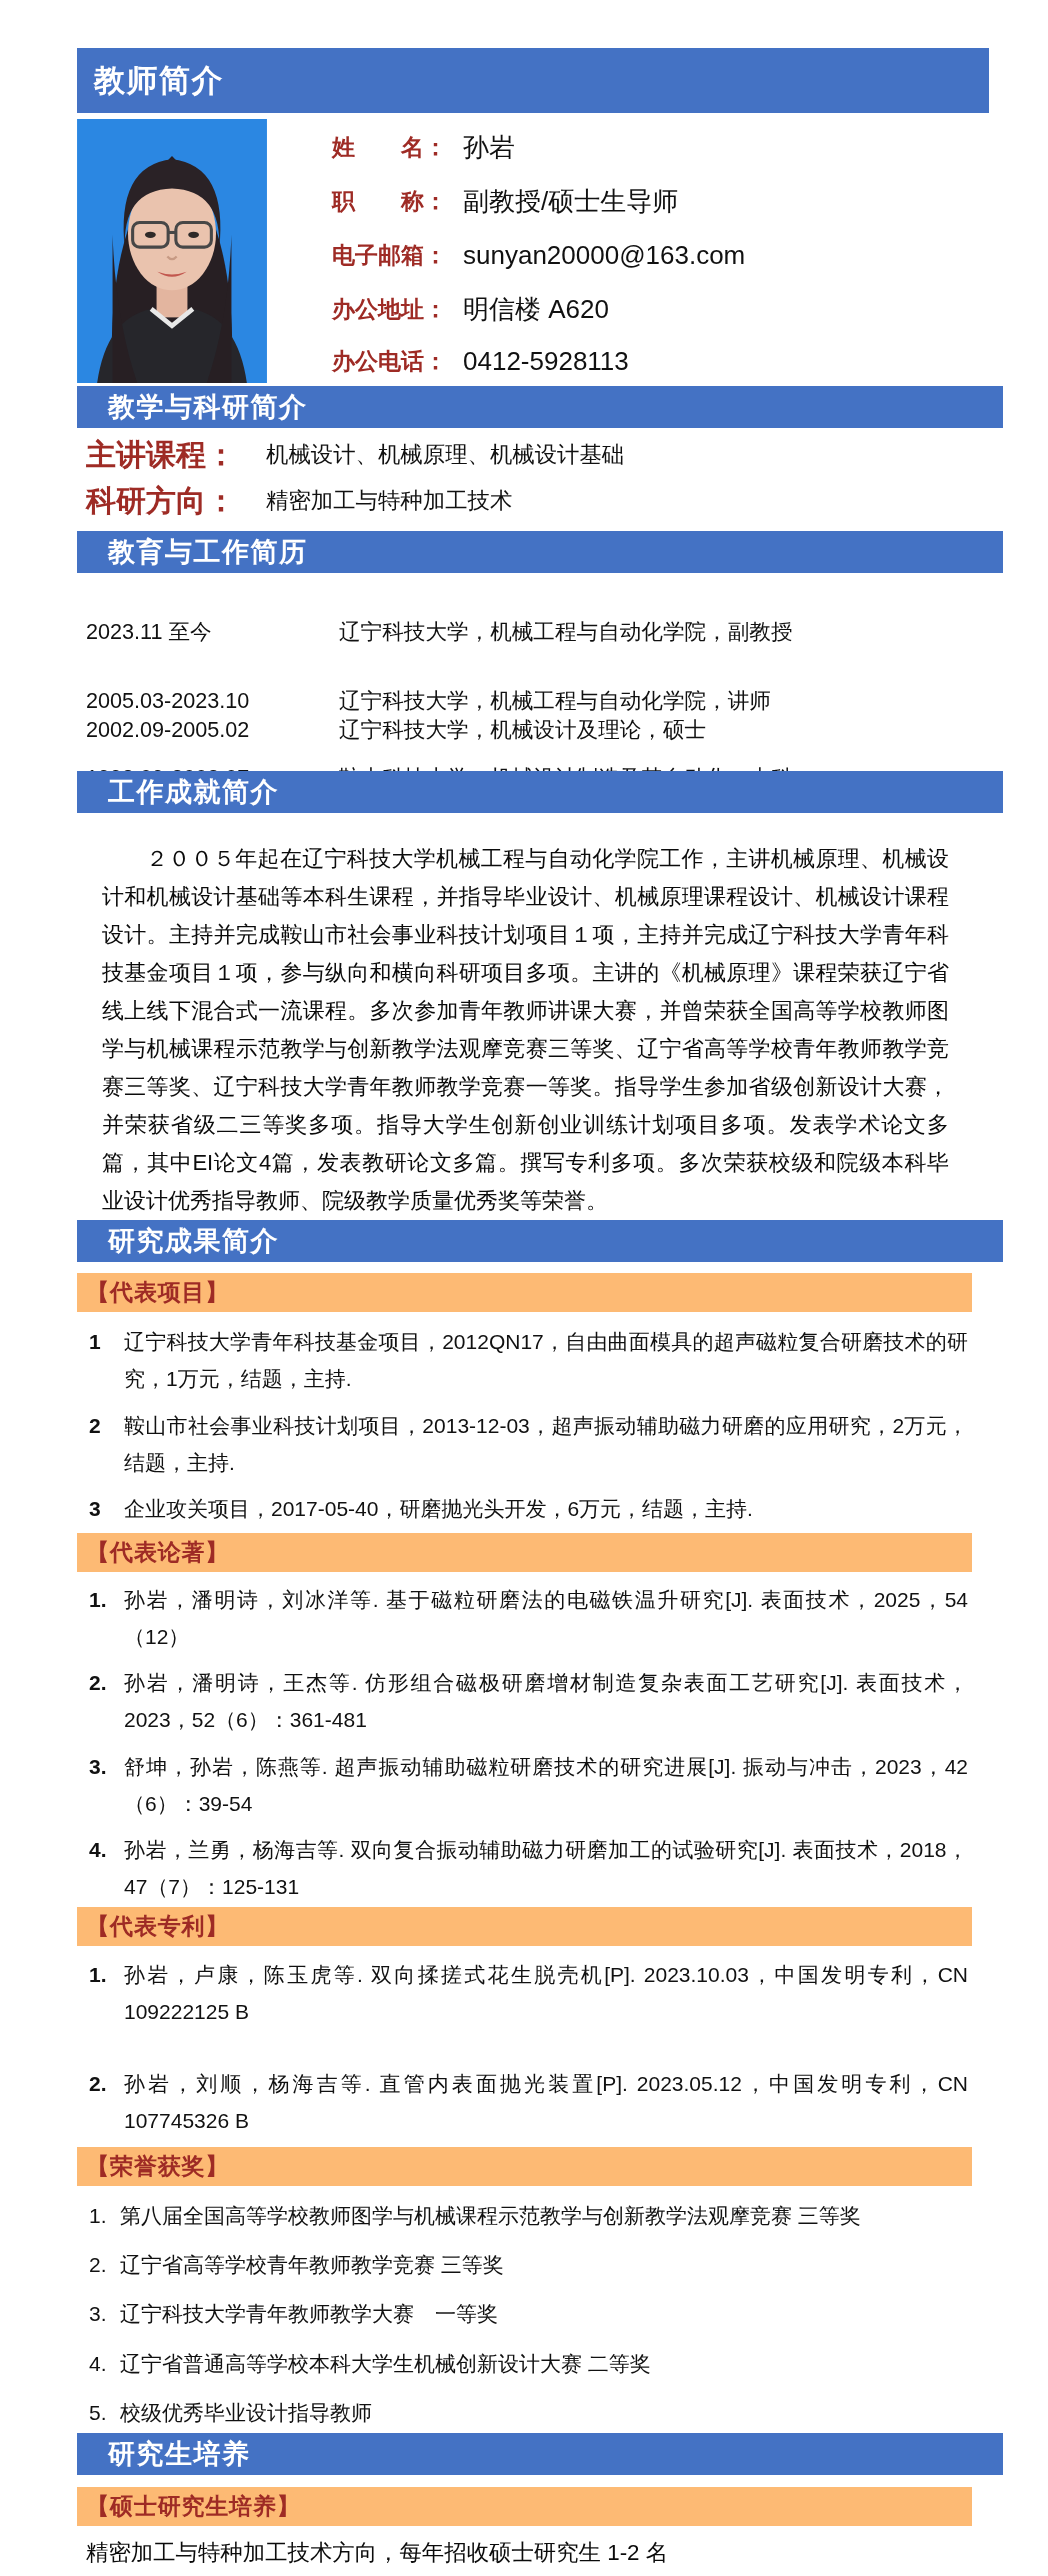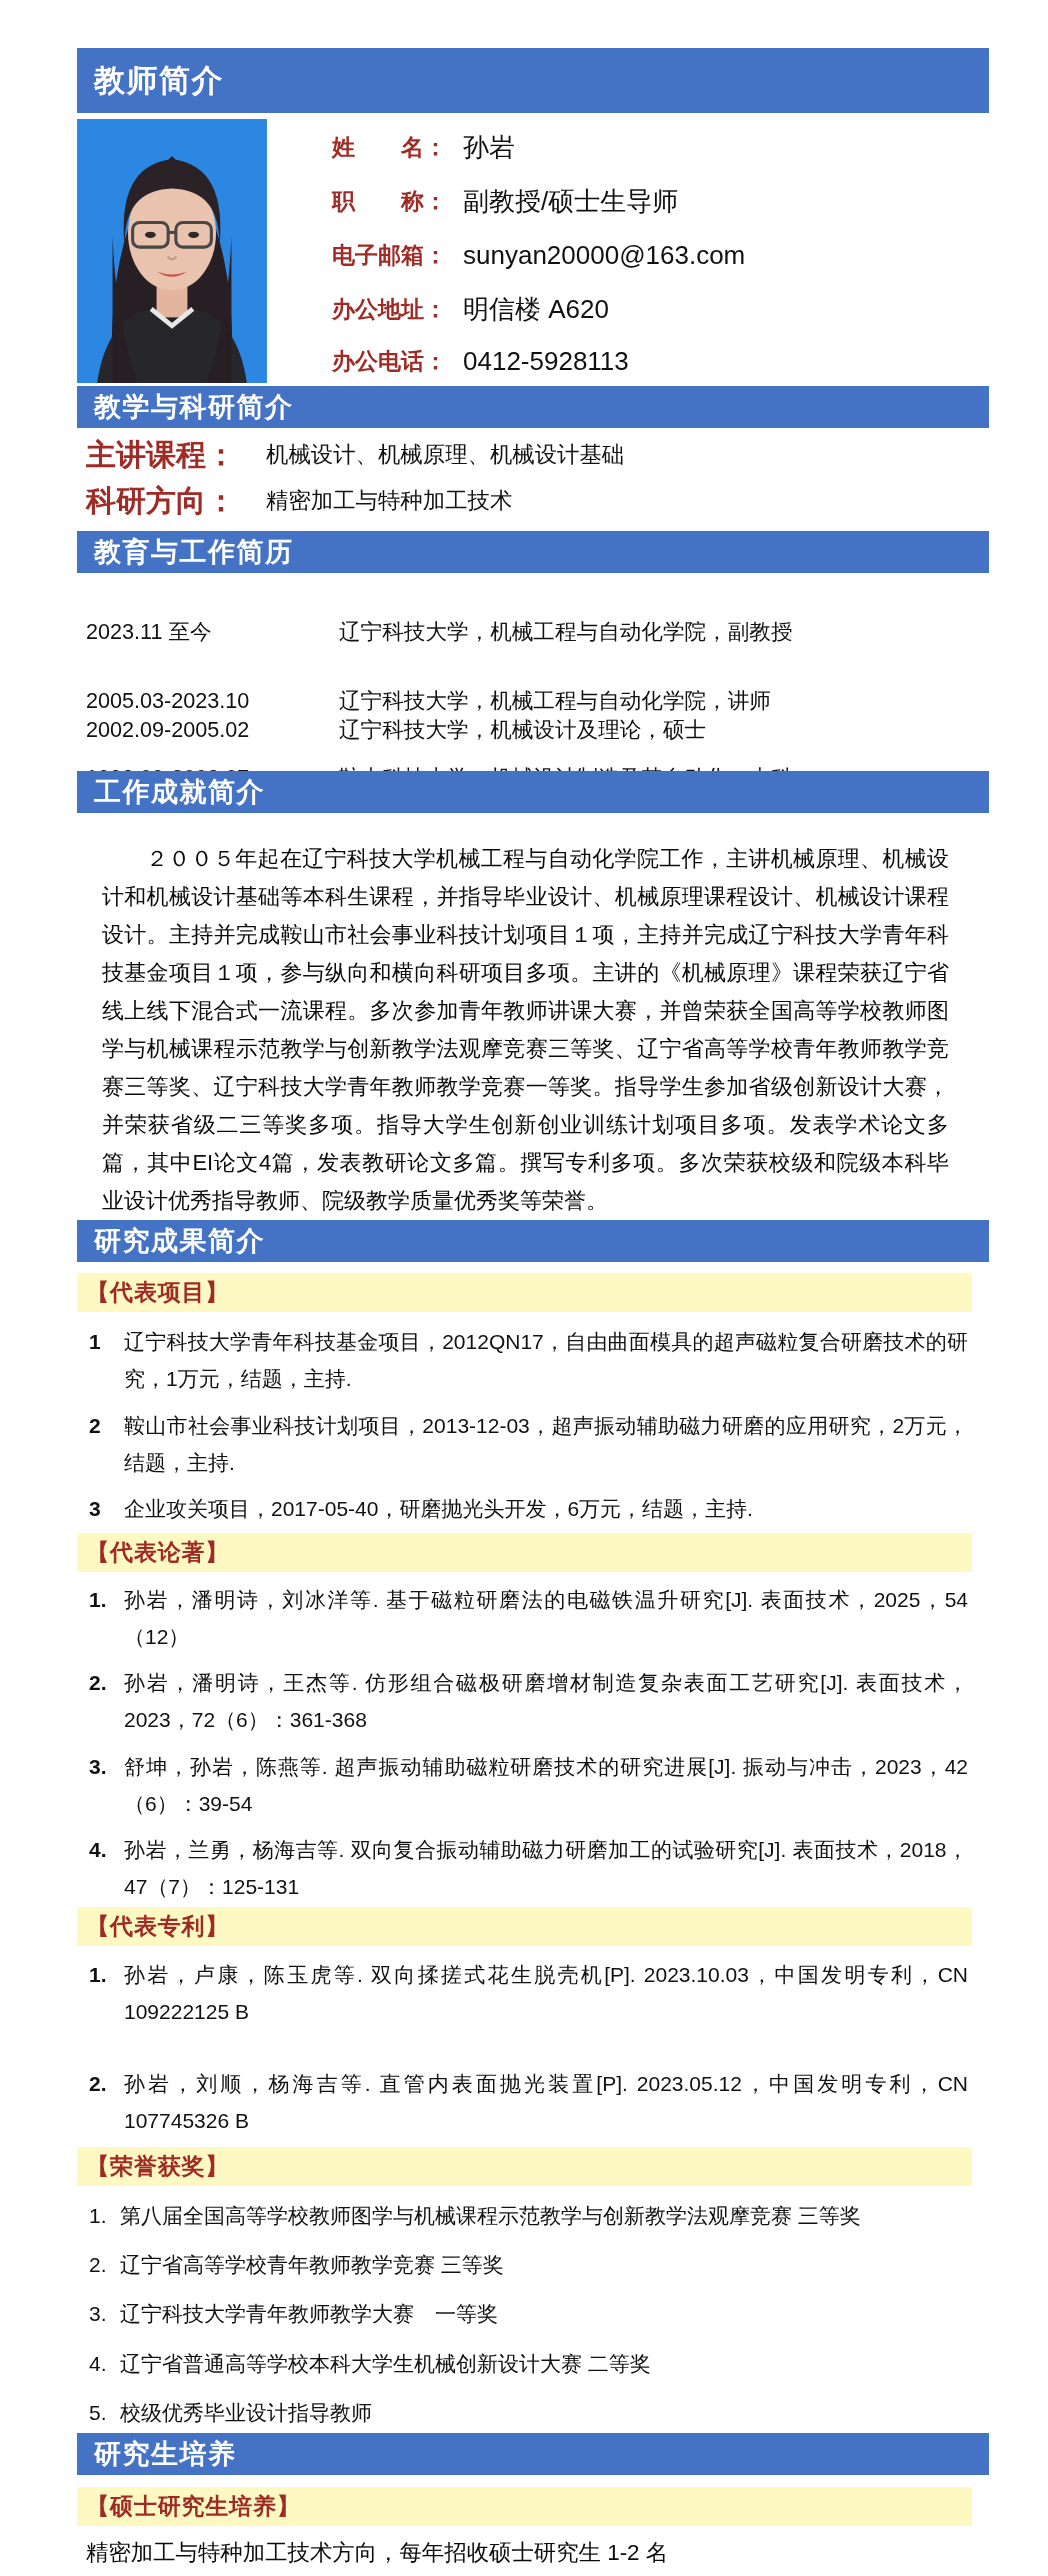--- a/index.html
+++ b/index.html
@@ -5,23 +5,23 @@
   html,body{margin:0;padding:0;background:#ffffff;}
   .page{
     position:relative;width:1049px;height:2576px;background:#ffffff;overflow:hidden;
     font-family:"Liberation Sans","DejaVu Sans",sans-serif;color:#111111;
   }
   .bar{
     position:absolute;left:77px;width:895px;background:#4472C4;color:#ffffff;
     display:flex;align-items:center;font-weight:bold;letter-spacing:1.5px;
   }
   .bar-main{height:65px;font-size:31px;padding-left:17px;}
-  .bar-sub{height:42px;font-size:27px;padding-left:17px;}
+  .bar-sub{height:42px;font-size:27px;padding-left:31px;}
   .band{
-    position:absolute;left:77px;width:895px;height:39px;background:#fef9c3;
+    position:absolute;left:77px;width:895px;height:39px;background:#fdba74;
     display:flex;align-items:center;
   }
   .band .band-title{color:#9E2B25;font-weight:bold;font-size:23px;padding-left:9.3px;letter-spacing:0.8px;}
   .photo{
     position:absolute;left:77px;top:119px;width:190px;height:264px;overflow:hidden;
   }
   .info-label{
     position:absolute;left:332px;height:35px;line-height:35px;
     color:#9E2B25;font-weight:bold;font-size:23px;white-space:nowrap;
   }
@@ -165,21 +165,21 @@
   <div class="band" style="top:1533px">
     <span class="band-title">【代表论著】</span>
   </div>
 
   <div class="item" style="top:1581px">
     <span class="num">1.</span>
     <span class="txt">孙岩，潘明诗，刘冰洋等. 基于磁粒研磨法的电磁铁温升研究[J]. 表面技术，2025，54（12）</span>
   </div>
   <div class="item" style="top:1664px">
     <span class="num">2.</span>
-    <span class="txt">孙岩，潘明诗，王杰等. 仿形组合磁极研磨增材制造复杂表面工艺研究[J]. 表面技术，2023，72（6）：361-368</span>
+    <span class="txt">孙岩，潘明诗，王杰等. 仿形组合磁极研磨增材制造复杂表面工艺研究[J]. 表面技术，2023，52（6）：361-481</span>
   </div>
   <div class="item" style="top:1748px">
     <span class="num">3.</span>
     <span class="txt">舒坤，孙岩，陈燕等. 超声振动辅助磁粒研磨技术的研究进展[J]. 振动与冲击，2023，42（6）：39-54</span>
   </div>
   <div class="item" style="top:1831px">
     <span class="num">4.</span>
     <span class="txt">孙岩，兰勇，杨海吉等. 双向复合振动辅助磁力研磨加工的试验研究[J]. 表面技术，2018，47（7）：125-131</span>
   </div>
 

